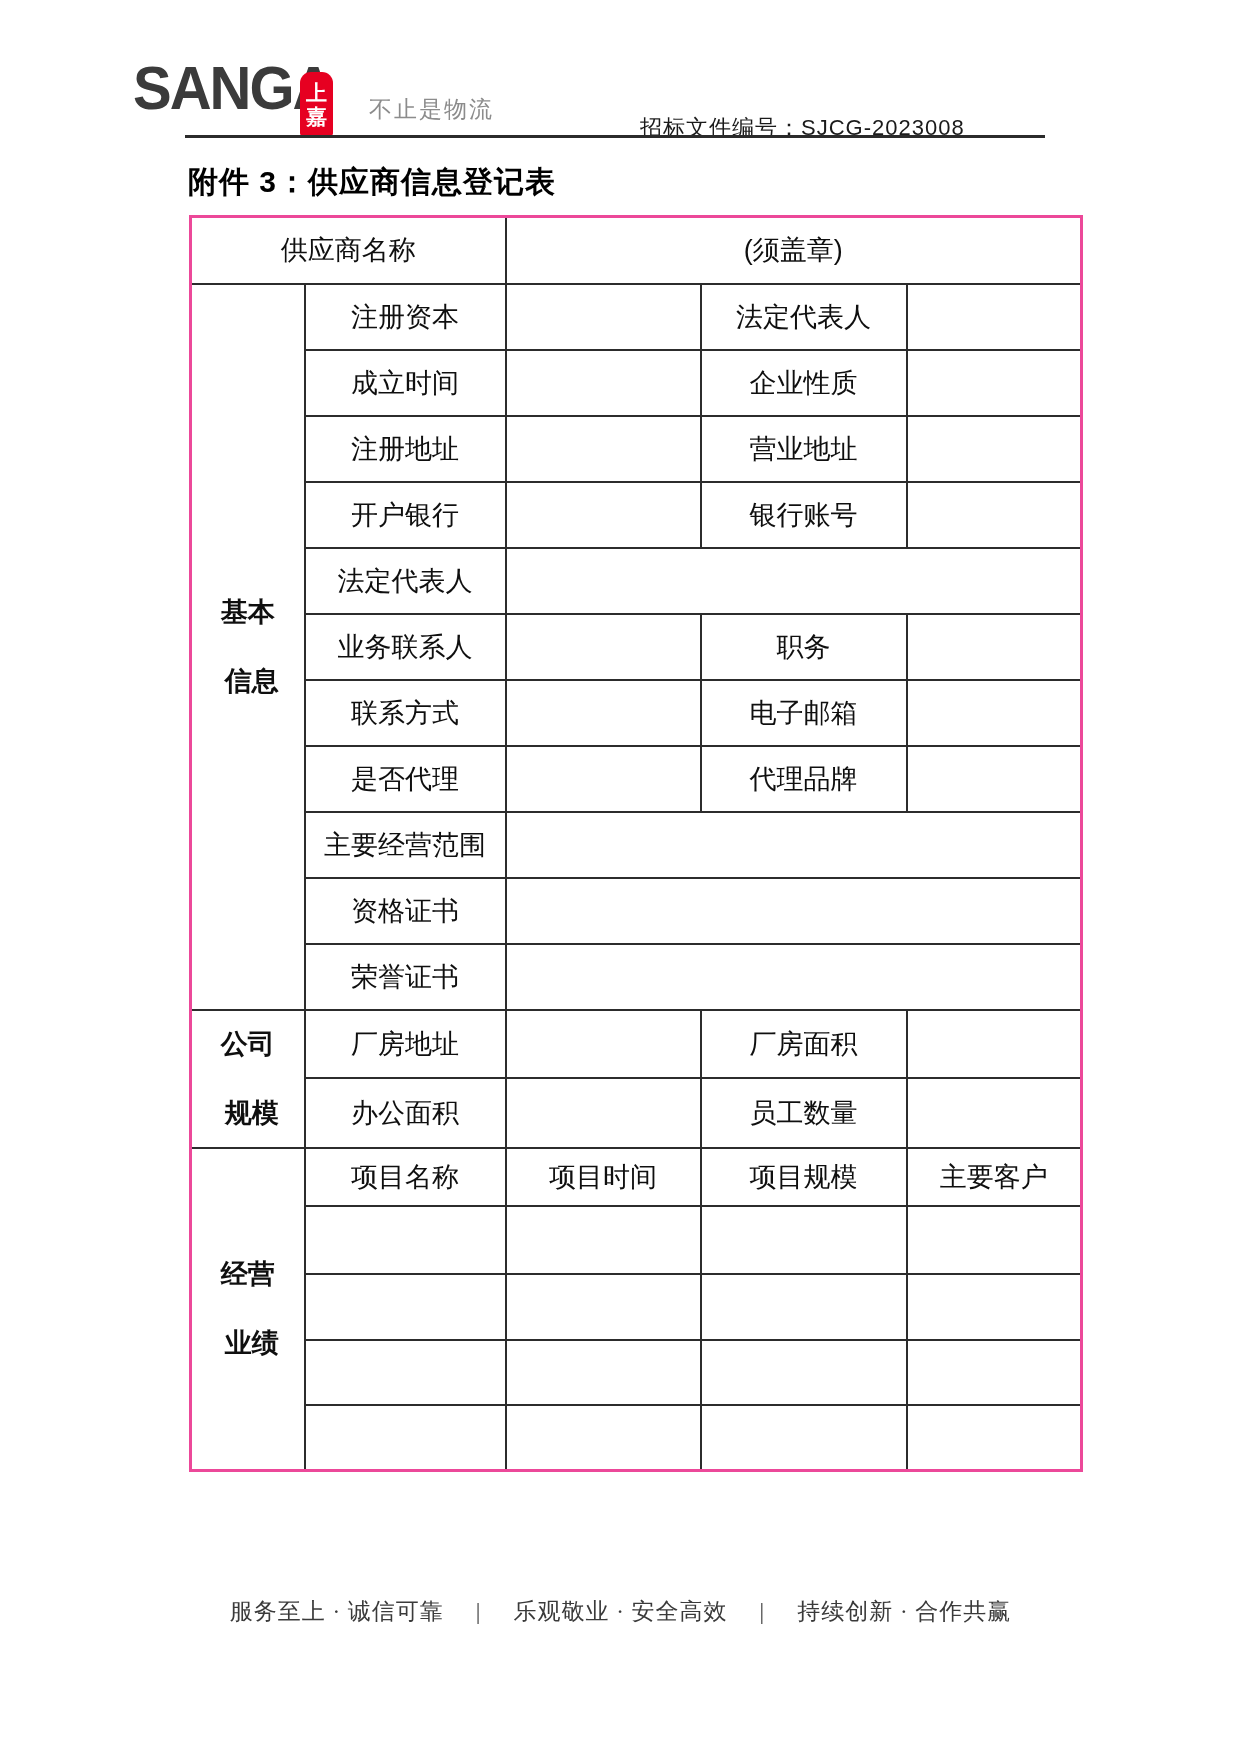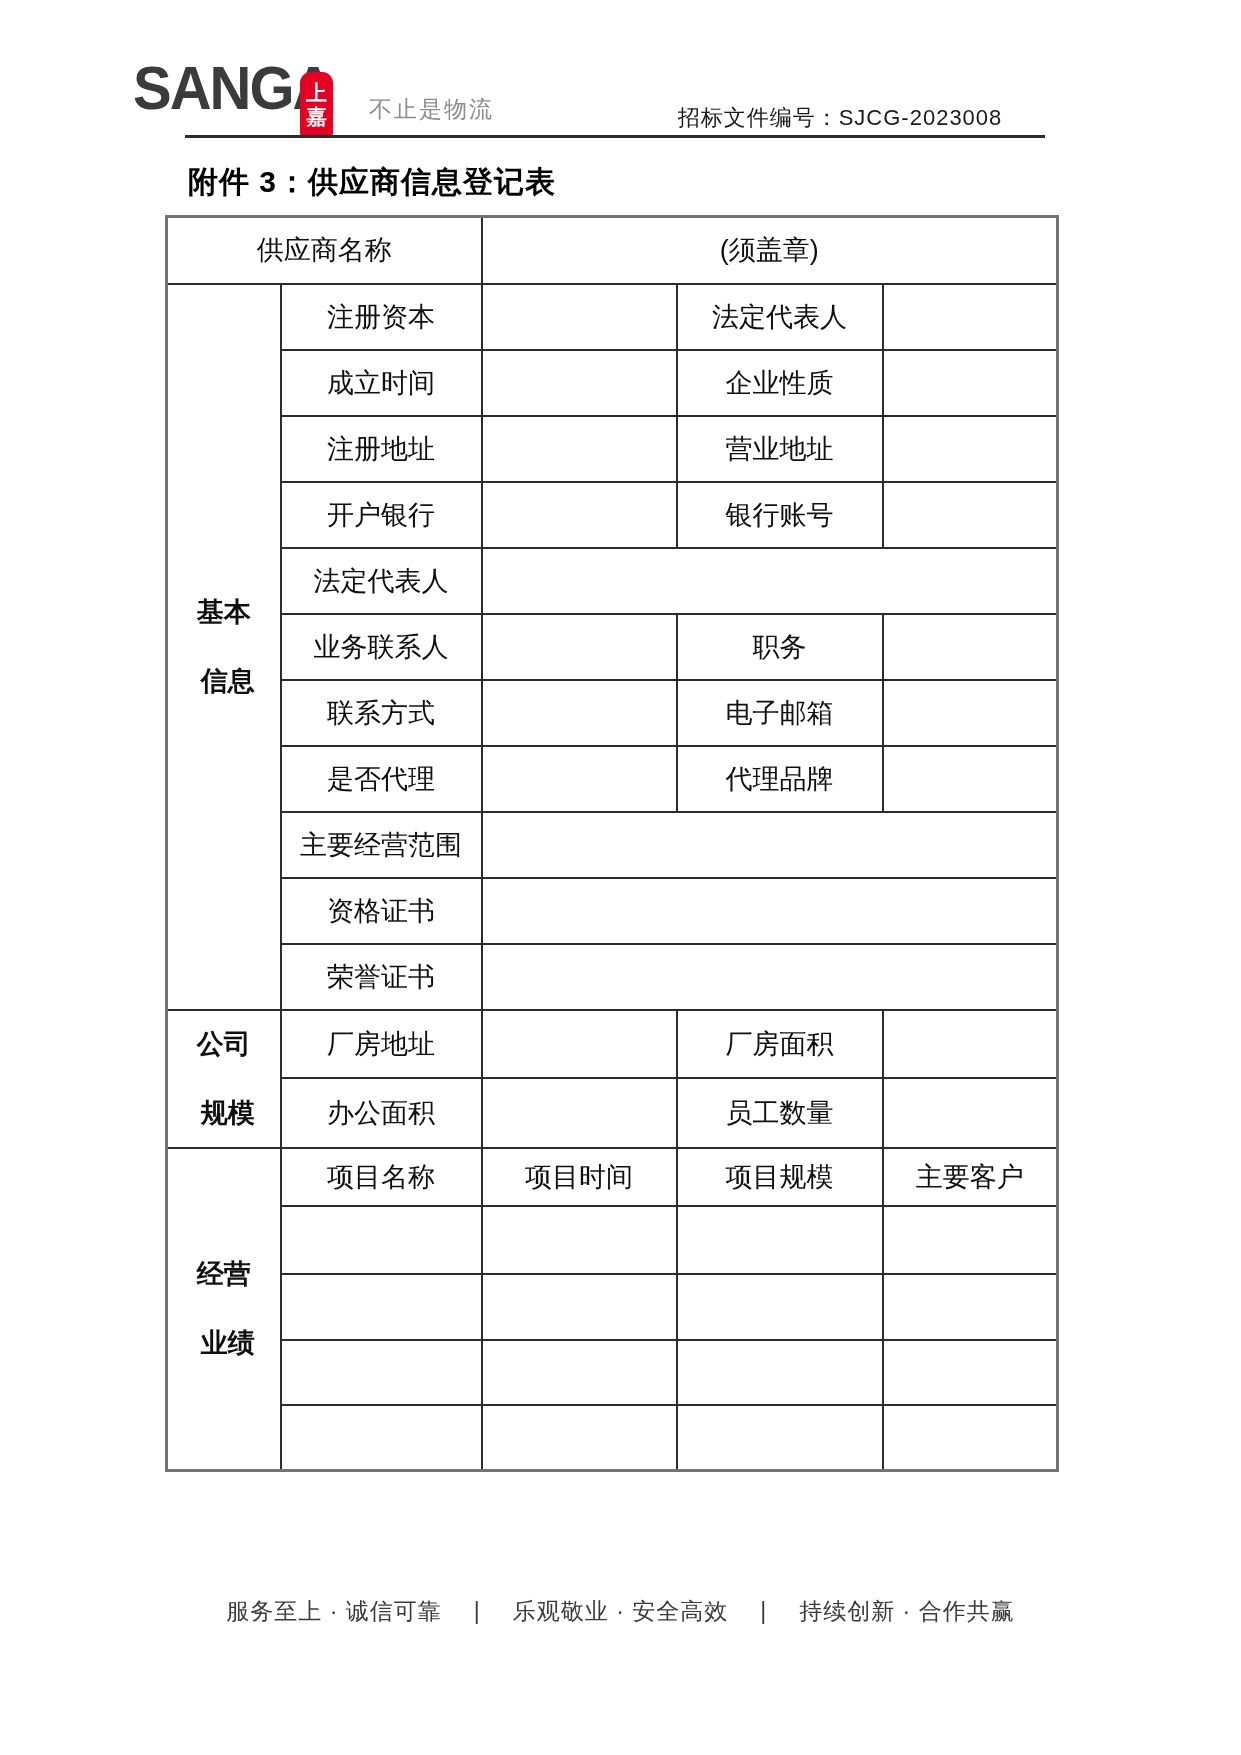--- a/index.html
+++ b/index.html
@@ -58,23 +58,23 @@
     position: absolute;
     left: 369px;
     top: 94px;
     font-size: 23px;
     color: #8c8c8c;
     letter-spacing: 2px;
   }
   .doc-number {
     position: absolute;
     left: 640px;
-    top: 103px;
+    top: 113px;
     width: 400px;
-    text-align: center;
+    text-align: left;
     font-size: 22px;
     color: #1a1a1a;
     letter-spacing: 1px;
   }
   .header-rule {
     position: absolute;
     left: 185px;
     top: 135px;
     width: 860px;
     height: 3px;
@@ -88,26 +88,26 @@
     top: 162px;
     font-size: 30px;
     font-weight: bold;
     color: #000;
     letter-spacing: 1px;
   }
 
   
   table.form-table {
     position: absolute;
-    left: 165px;
+    left: 189px;
     top: 215px;
     width: 891px;
     border-collapse: collapse;
     table-layout: fixed;
-    border: 3px solid #737373;
+    border: 3px solid #ec4899;
   }
   table.form-table td {
     border: 2px solid #2c2c2c;
     text-align: center;
     vertical-align: middle;
     font-size: 27px;
     color: #0f0f0f;
     padding: 0;
     overflow: hidden;
   }
@@ -117,20 +117,21 @@
   
   .footer {
     position: absolute;
     left: 0;
     top: 1596px;
     width: 1241px;
     text-align: center;
     font-size: 23px;
     color: #3a3a3a;
     letter-spacing: 1px;
+    font-family: Liberation Serif, serif;
   }
   .footer .sep { margin: 0 32px; color: #3a3a3a; }
 </style>
 </head>
 <body>
 
 <div class="page">
 
   <div class="logo-wordmark">SANGA</div>
   <div class="logo-badge">

